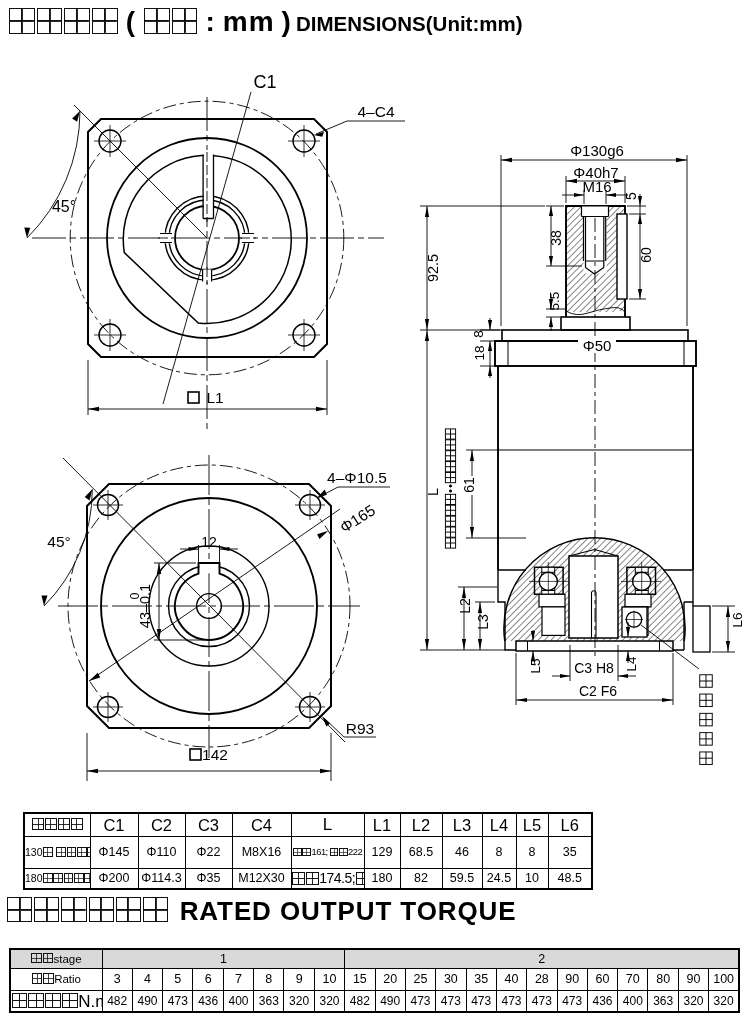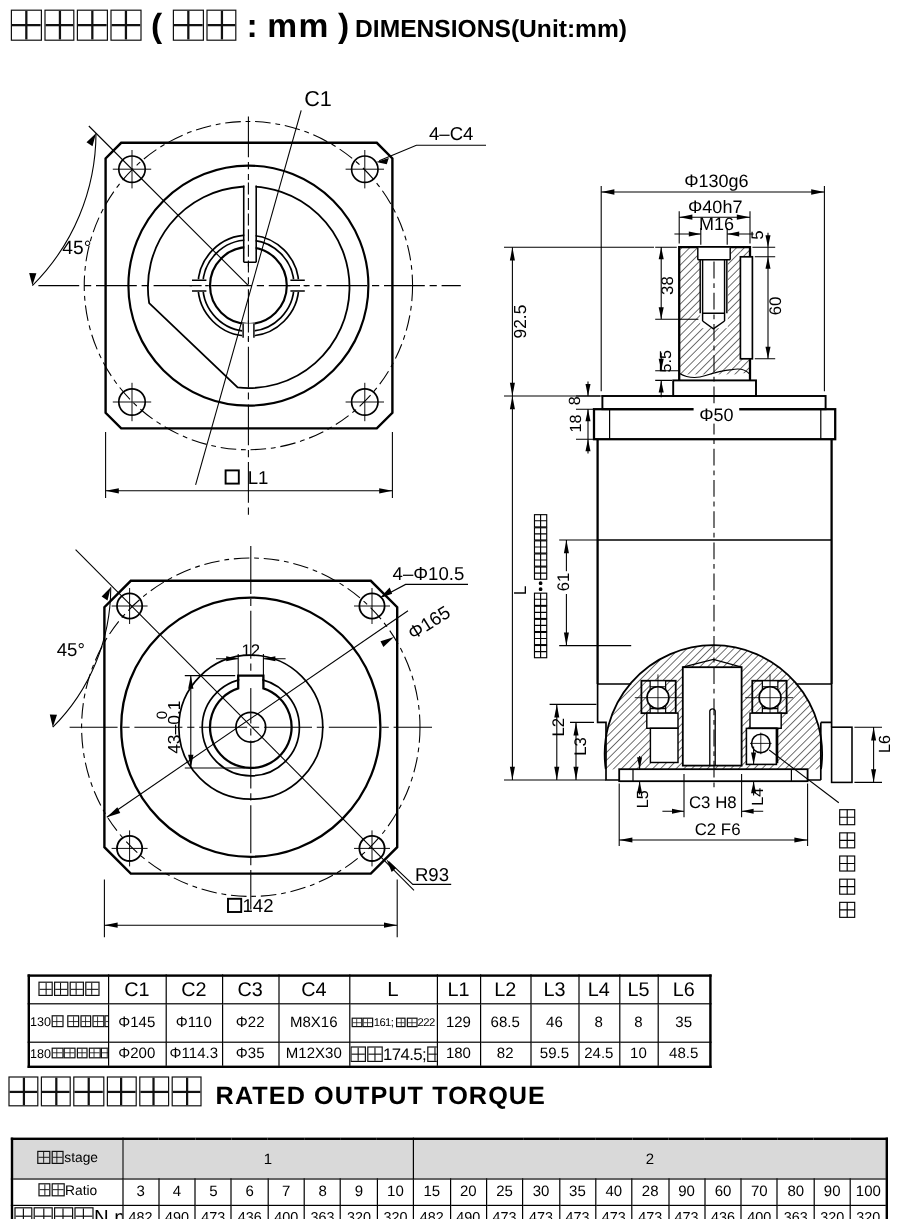--- a/index.html
+++ b/index.html
@@ -415,29 +415,29 @@
 <td>180</td>
         <td>82</td>
         <td>59.5</td>
         <td>24.5</td>
         <td>10</td>
         <td>48.5</td>
       </tr>
 </tbody>
   </table>
 
-<div class="abs" style="left:6px;top:895px;font-weight:bold;white-space:nowrap"><span style="font-size:27.5px"><span class="cj"></span><span class="cj"></span><span class="cj"></span><span class="cj"></span><span class="cj"></span><span class="cj"></span></span> <span style="font-size:21px;letter-spacing:0.9px;margin-left:6px">RATED OUTPUT TORQUE</span></div>
+<div class="abs" style="left:6px;top:895px;font-weight:bold;white-space:nowrap"><span style="font-size:27.5px"><span class="cj"></span><span class="cj"></span><span class="cj"></span><span class="cj"></span><span class="cj"></span><span class="cj"></span></span> <span style="font-size:26px;letter-spacing:0.9px;margin-left:6px">RATED OUTPUT TORQUE</span></div>
 
 <table class="abs" style="left:9px;top:948px;width:729px;height:65px;border:2px solid #000">
 <colgroup>
       <col style="width:92px">
       <col span="21" style="width:30.33px">
     </colgroup>
 <tbody>
-      <tr style="height:33px;background:#d9d9d9;font-size:12.5px">
+      <tr style="height:19px;background:#d9d9d9;font-size:12.5px">
 <td style="font-size:11.5px"><span class="cj"></span><span class="cj"></span>stage</td>
 <td colspan="8">1</td>
         <td colspan="13">2</td>
       </tr>
 <tr style="height:22px;font-size:12.5px">
 <td style="font-size:11.5px"><span class="cj"></span><span class="cj"></span>Ratio</td>
 <td>3</td>
         <td>4</td>
         <td>5</td>
         <td>6</td>

